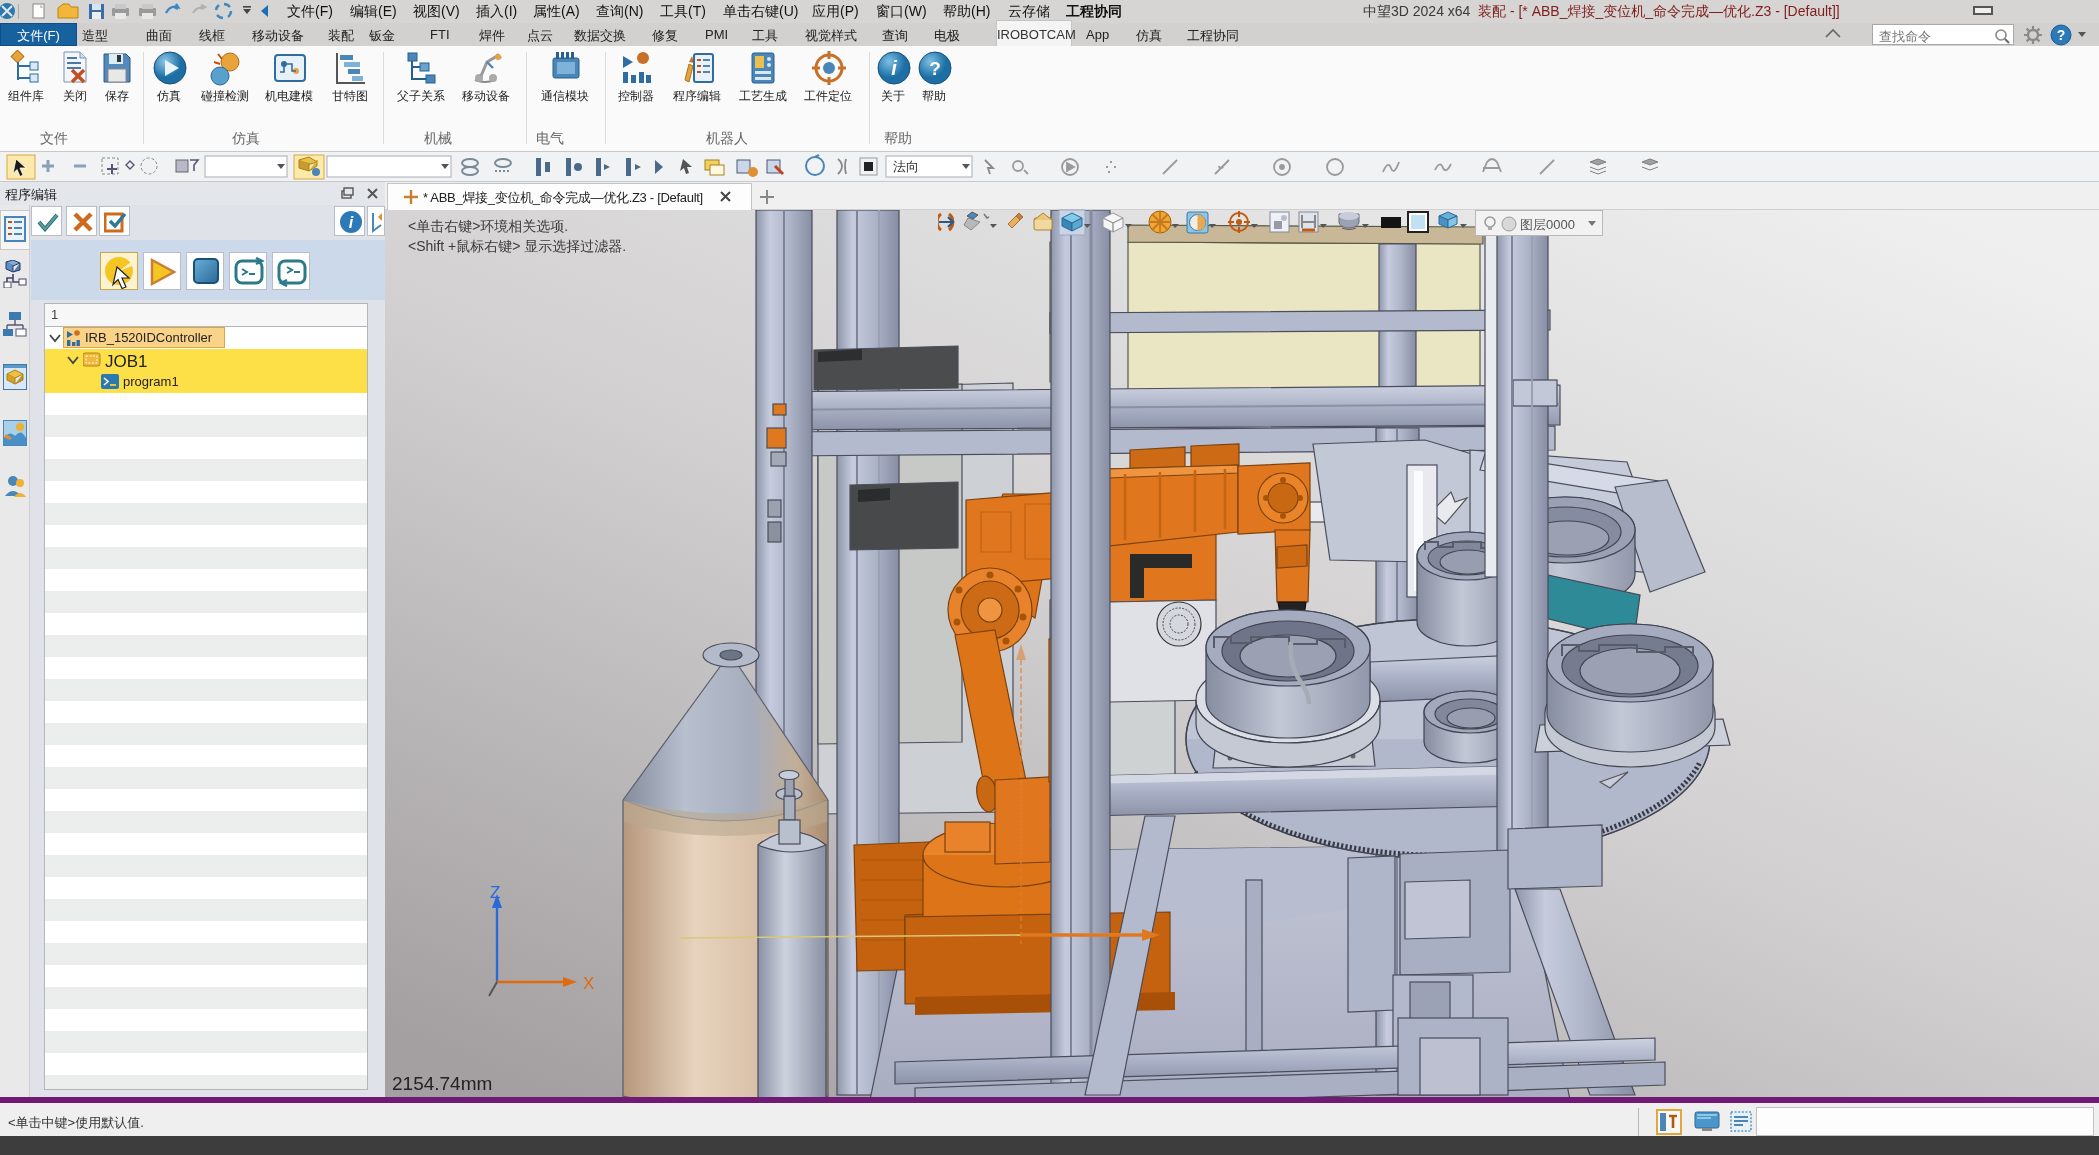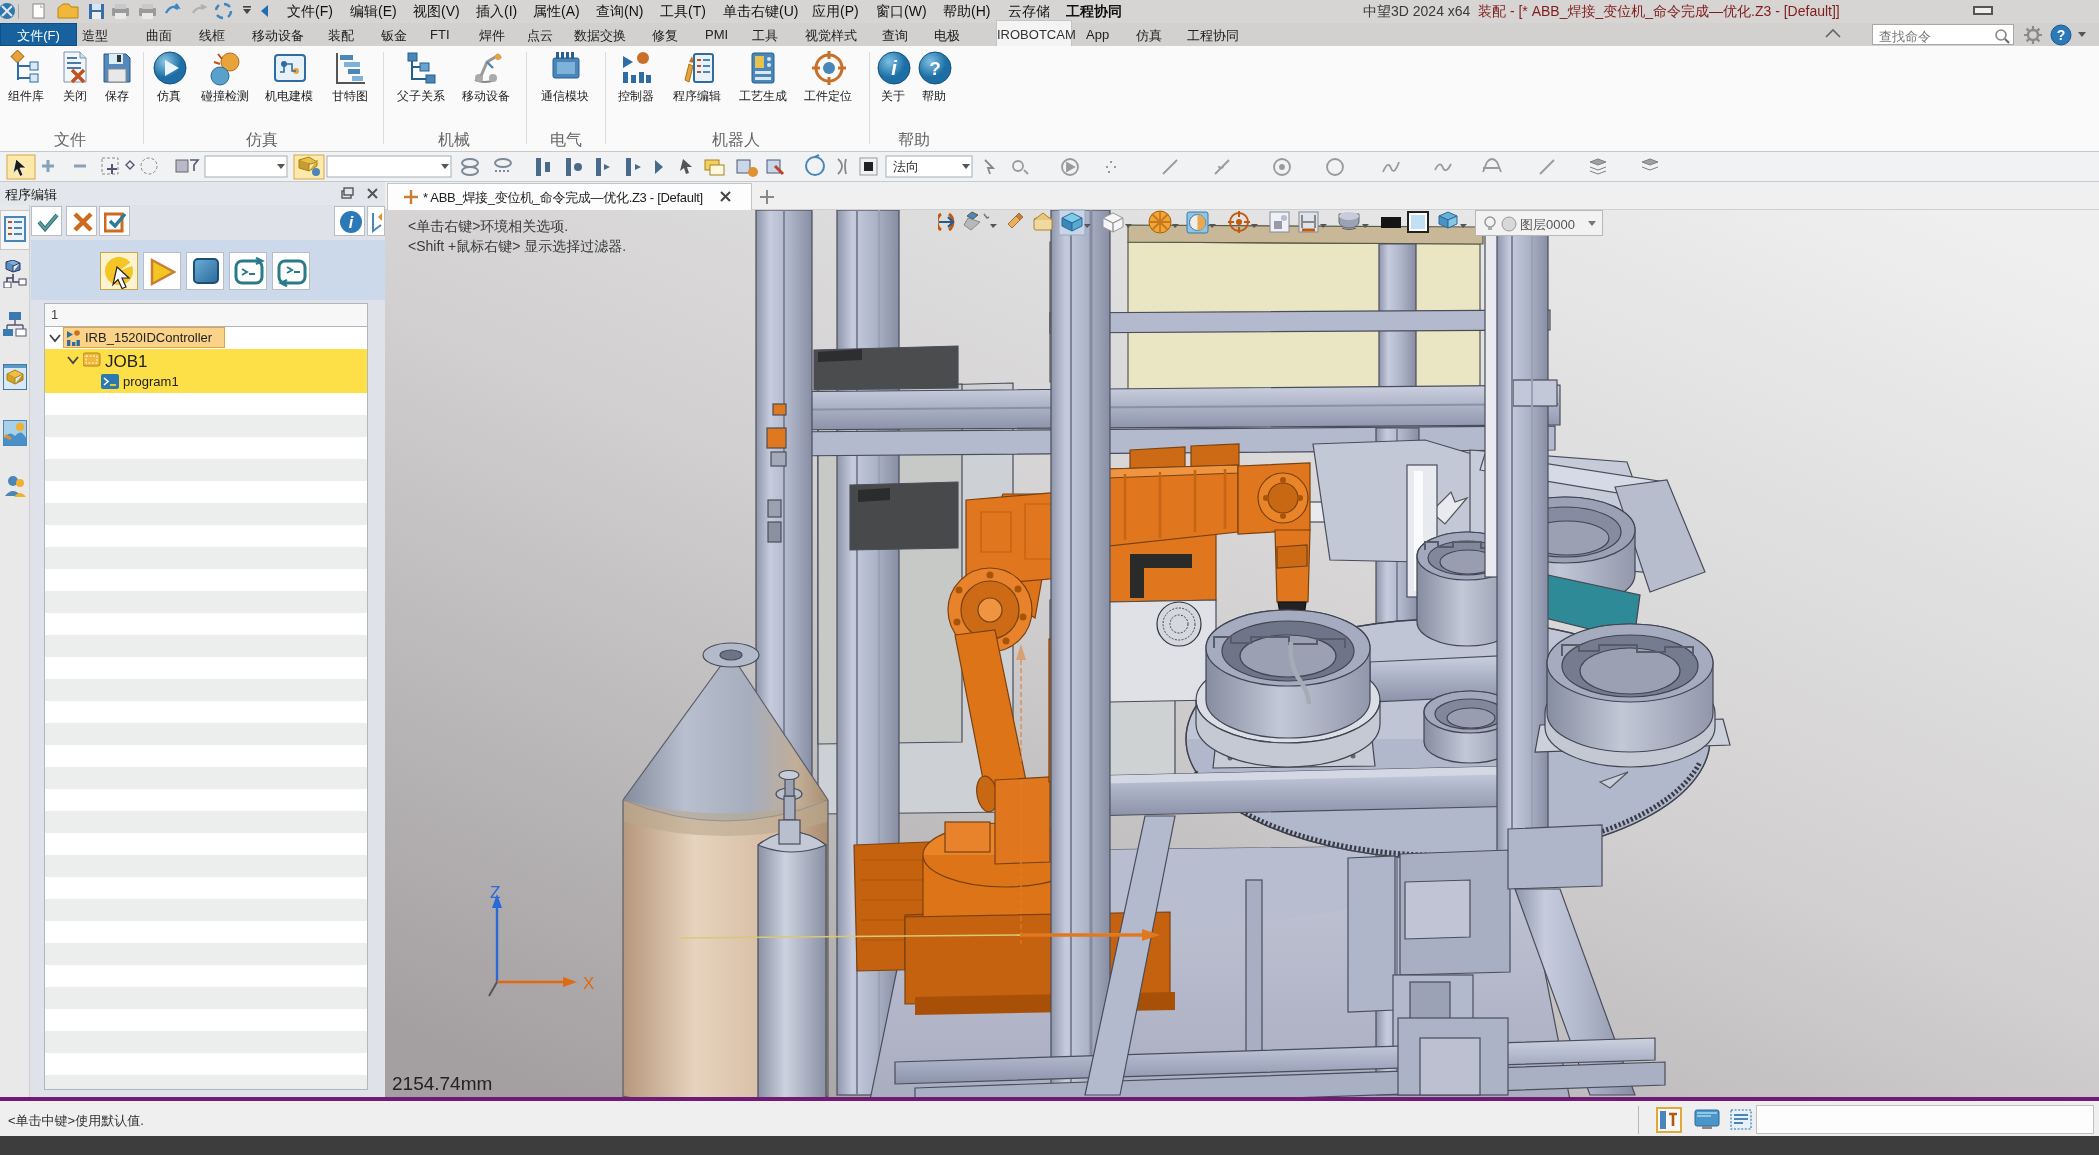--- a/index.html
+++ b/index.html
@@ -3,27 +3,27 @@
 *{margin:0;padding:0;box-sizing:border-box;}
 html,body{width:2099px;height:1155px;overflow:hidden;background:#d6d5d3;font-family:"Liberation Sans",sans-serif;}
 .abs{position:absolute;}
 #menubar{position:absolute;left:0;top:0;width:2099px;height:23px;background:#d6d5d3;font-size:14px;color:#111;}
 #menubar span.m{position:absolute;top:3px;}
 #tabrow{position:absolute;left:0;top:23px;width:2099px;height:23px;background:#d2d1cf;font-size:13px;color:#222;}
 #tabrow .t{position:absolute;top:4px;}
 #ribbon{position:absolute;left:0;top:46px;width:2099px;height:106px;background:#fafafa;border-bottom:1px solid #c9c9c9;}
 .ritem{position:absolute;top:4px;text-align:center;font-size:12px;color:#222;}
 .ritem .ic{margin:0 auto 2px auto;width:34px;height:36px;position:relative;}
-.rlabel{position:absolute;top:84px;font-size:16px;color:#666;text-align:center;}
+.rlabel{position:absolute;top:84px;font-size:14px;color:#666;text-align:left;}
 .rsep{position:absolute;top:6px;height:92px;width:1px;background:#dcdcdc;}
 #darow{position:absolute;left:0;top:152px;width:2099px;height:30px;background:#f1f2f4;border-bottom:1px solid #c6cacd;}
 #leftstrip{position:absolute;left:0;top:205px;width:30px;height:892px;background:#e9e9e9;border-right:1px solid #cfcfcf;}
 #panel{position:absolute;left:30px;top:182px;width:355px;height:915px;background:#dfe2e8;}
 #viewport{position:absolute;left:385px;top:182px;width:1714px;height:915px;background:#f1f1f2;}
-#statusbar{position:absolute;left:0;top:1097px;width:2099px;height:39px;background:#efefef;border-top:4px solid #701a75;font-size:13px;color:#333;}
+#statusbar{position:absolute;left:0;top:1097px;width:2099px;height:39px;background:#efefef;border-top:6px solid #701a75;font-size:13px;color:#333;}
 #bottomstrip{position:absolute;left:0;top:1136px;width:2099px;height:19px;background:#3d3d3d;}
 .combo{position:absolute;background:#fff;border:1px solid #9aa0a6;}
 .caret{position:absolute;width:0;height:0;border-left:4px solid transparent;border-right:4px solid transparent;border-top:5px solid #555;}
 </style></head>
 <body>
 <div id="menubar">
 <svg class="abs" style="left:0;top:0" width="280" height="23">
  <circle cx="7" cy="11" r="8" fill="#2c79b0"></circle>
       <path d="M2 6 L12 16 M12 6 L2 16" stroke="#e8e8e8" stroke-width="2"></path>
  <rect x="18" y="4" width="1" height="15" fill="#aaa"></rect>
@@ -63,21 +63,21 @@
 <span class="m" style="left:1478px;color:#7f1d1d">装配 - [* ABB_焊接_变位机_命令完成—优化.Z3 - [Default]]</span>
 <div class="abs" style="left:1973px;top:6px;width:20px;height:9px;border:2px solid #555;background:#eee"></div>
 </div>
 <div id="tabrow">
 <div class="abs" style="left:0;top:0;width:77px;height:23px;background:#17629e;border:1px solid #0f4f85;color:#fff;text-align:center;padding-top:3px">文件(F)</div>
 <span class="t" style="left:82px">造型</span>
 <span class="t" style="left:146px">曲面</span>
 <span class="t" style="left:199px">线框</span>
 <span class="t" style="left:252px">移动设备</span>
 <span class="t" style="left:328px">装配</span>
-<span class="t" style="left:381px">钣金</span>
+<span class="t" style="left:369px">钣金</span>
 <span class="t" style="left:430px">FTI</span>
 <span class="t" style="left:479px">焊件</span>
 <span class="t" style="left:527px">点云</span>
 <span class="t" style="left:574px">数据交换</span>
 <span class="t" style="left:652px">修复</span>
 <span class="t" style="left:705px">PMI</span>
 <span class="t" style="left:752px">工具</span>
 <span class="t" style="left:805px">视觉样式</span>
 <span class="t" style="left:882px">查询</span>
 <span class="t" style="left:934px">电极</span>

